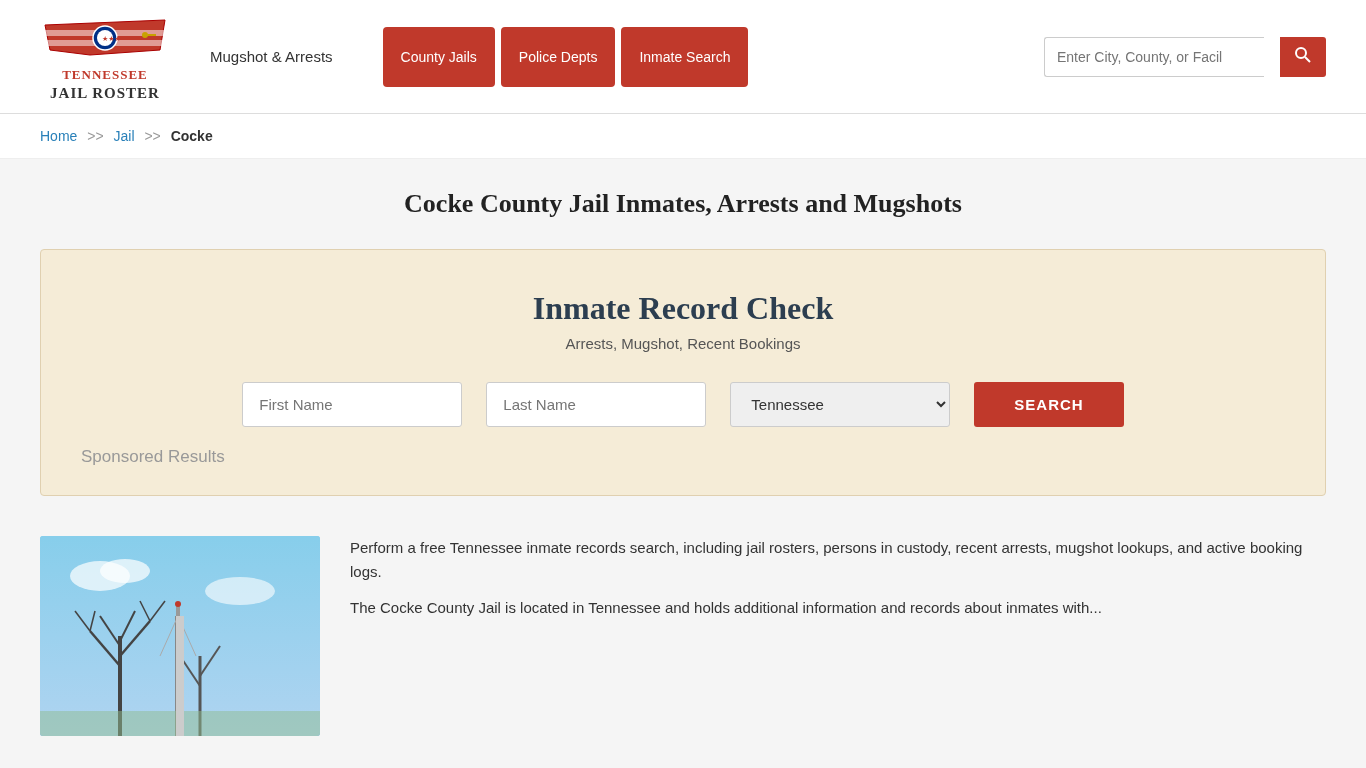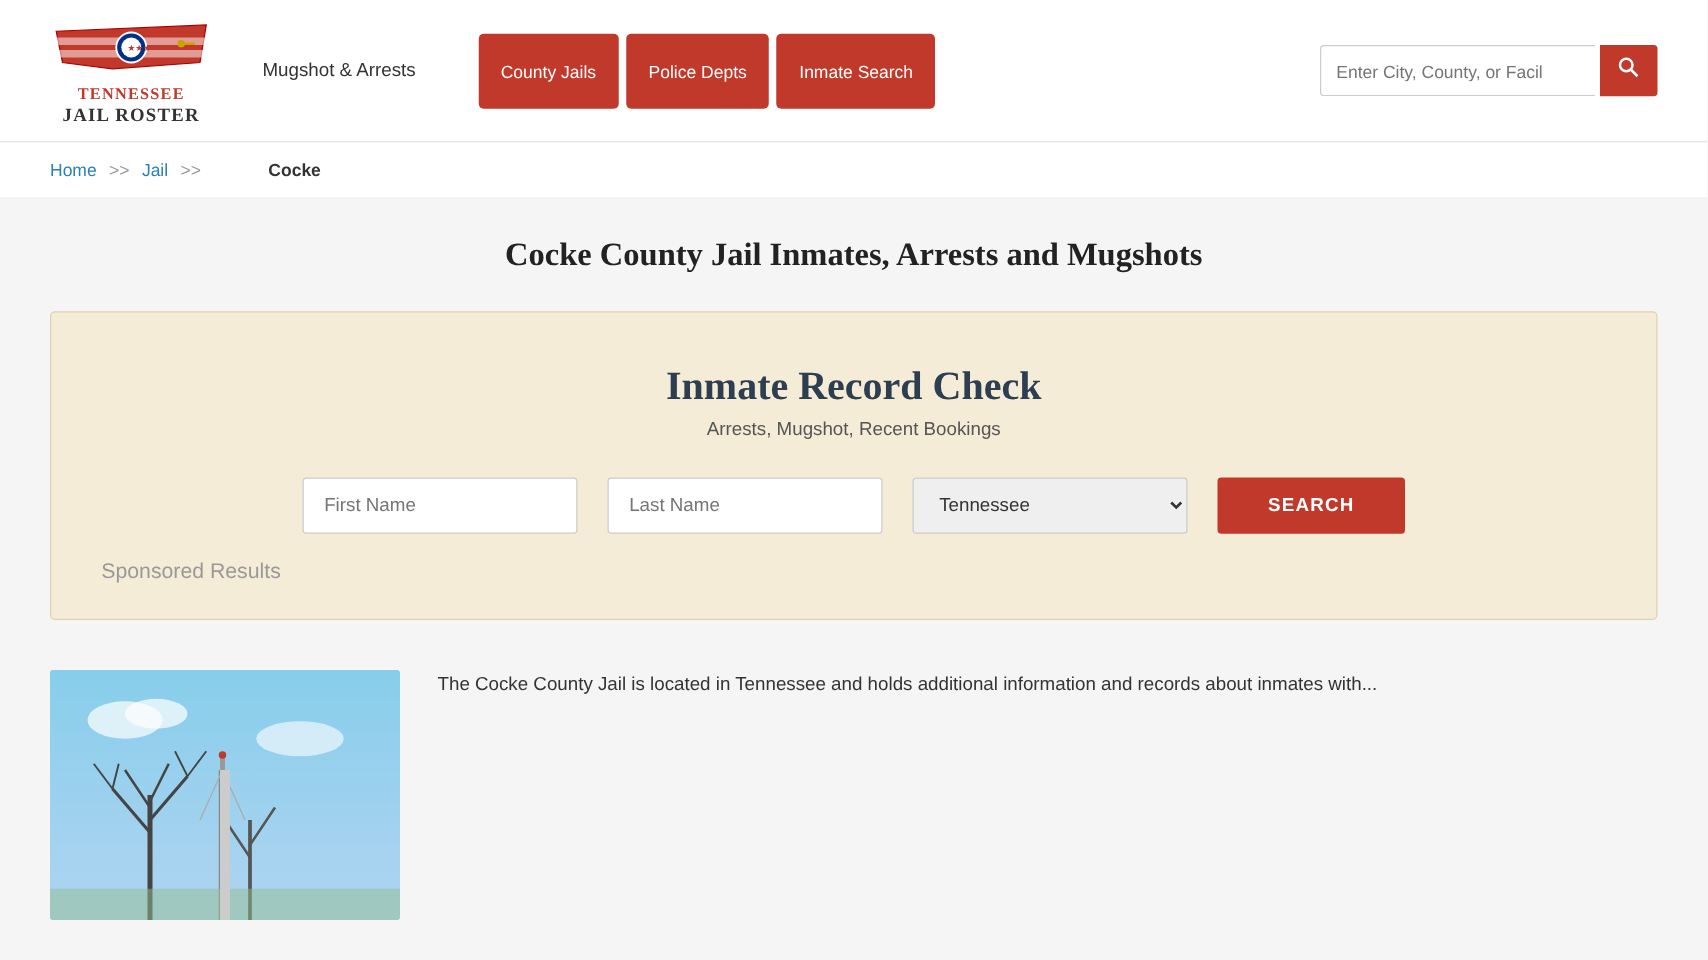--- a/index.html
+++ b/index.html
@@ -56,21 +56,21 @@
       font-family: Arial, sans-serif;
       cursor: pointer;
       white-space: nowrap;
       text-decoration: none;
       display: inline-block;
     }
 
     .search-bar {
       display: flex;
       margin-left: auto;
-      gap: 4px;
+      gap: 16px;
     }
     .search-input {
       width: 220px;
       padding: 9px 12px;
       border: 1px solid #ccc;
       border-right: none;
       border-radius: 3px 0 0 3px;
       font-size: 14px;
       font-family: Arial, sans-serif;
       color: #999;
@@ -89,21 +89,21 @@
     
     .breadcrumb {
       background: #fff;
       padding: 14px 40px;
       font-family: Arial, sans-serif;
       font-size: 14px;
       border-bottom: 1px solid #eee;
     }
     .breadcrumb a { color: #2980b9; text-decoration: none; }
     .breadcrumb .sep { color: #999; margin: 0 6px; }
-    .breadcrumb .current { font-weight: bold; color: #333; margin-left: 44px; }
+    .breadcrumb .current { font-weight: bold; color: #333; }
 
     
     .main { padding: 30px 40px; max-width: 1366px; }
 
     .page-title {
       text-align: center;
       font-size: 26px;
       font-weight: bold;
       color: #222;
       margin-bottom: 30px;
@@ -366,16 +366,17 @@
         <line x1="138" y1="80" x2="120" y2="120" stroke="#aaa" stroke-width="1"></line>
         <line x1="138" y1="80" x2="156" y2="120" stroke="#aaa" stroke-width="1"></line>
         <rect x="136" y="70" width="4" height="15" fill="#999"></rect>
         <circle cx="138" cy="68" r="3" fill="#c0392b"></circle>
 
         <rect x="0" y="175" width="280" height="25" fill="#8fbc8f" opacity="0.5"></rect>
       </svg>
     </div>
 
     <div class="bottom-text">
+      <p>Perform a free Tennessee inmate records search, including jail rosters, persons in custody, recent arrests, mugshot lookups, and active booking logs.</p>
       <p>The Cocke County Jail is located in Tennessee and holds additional information and records about inmates with...</p>
     </div>
   </div>
 </main>
 
 </body></html>

